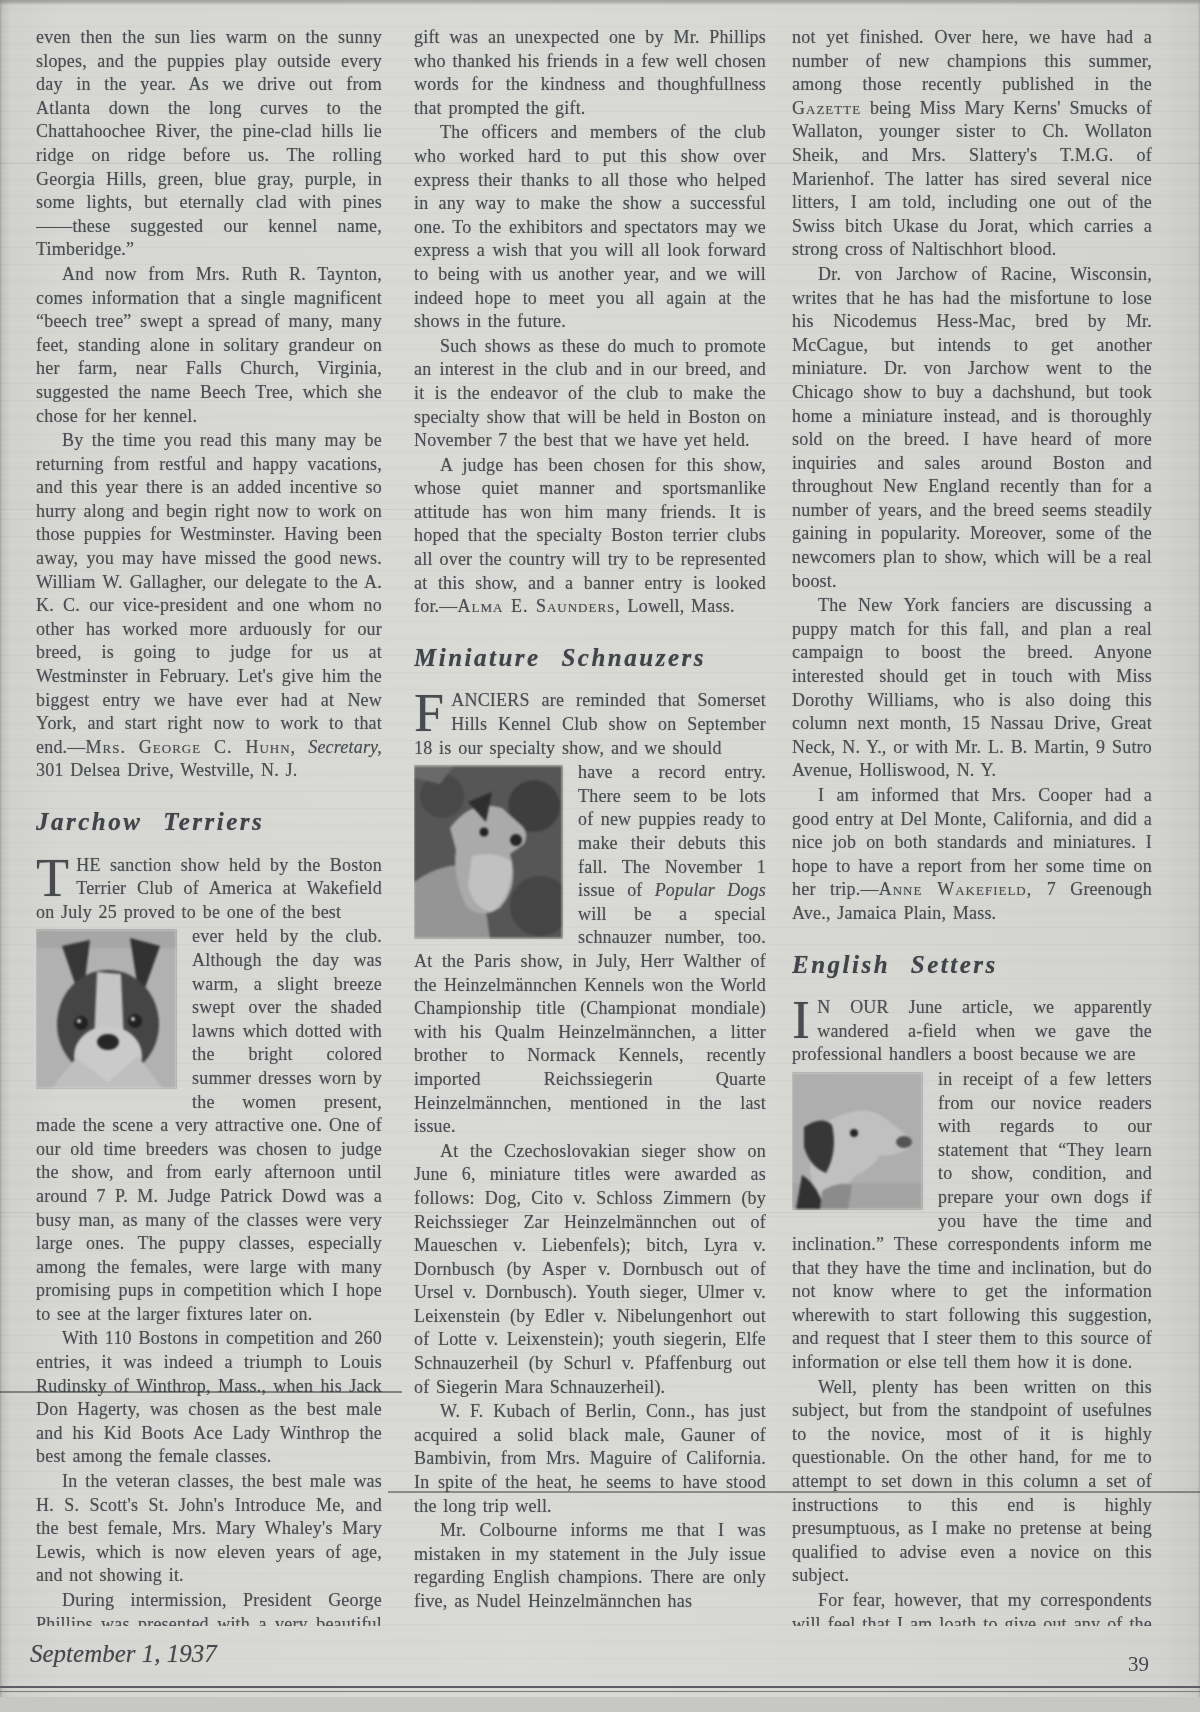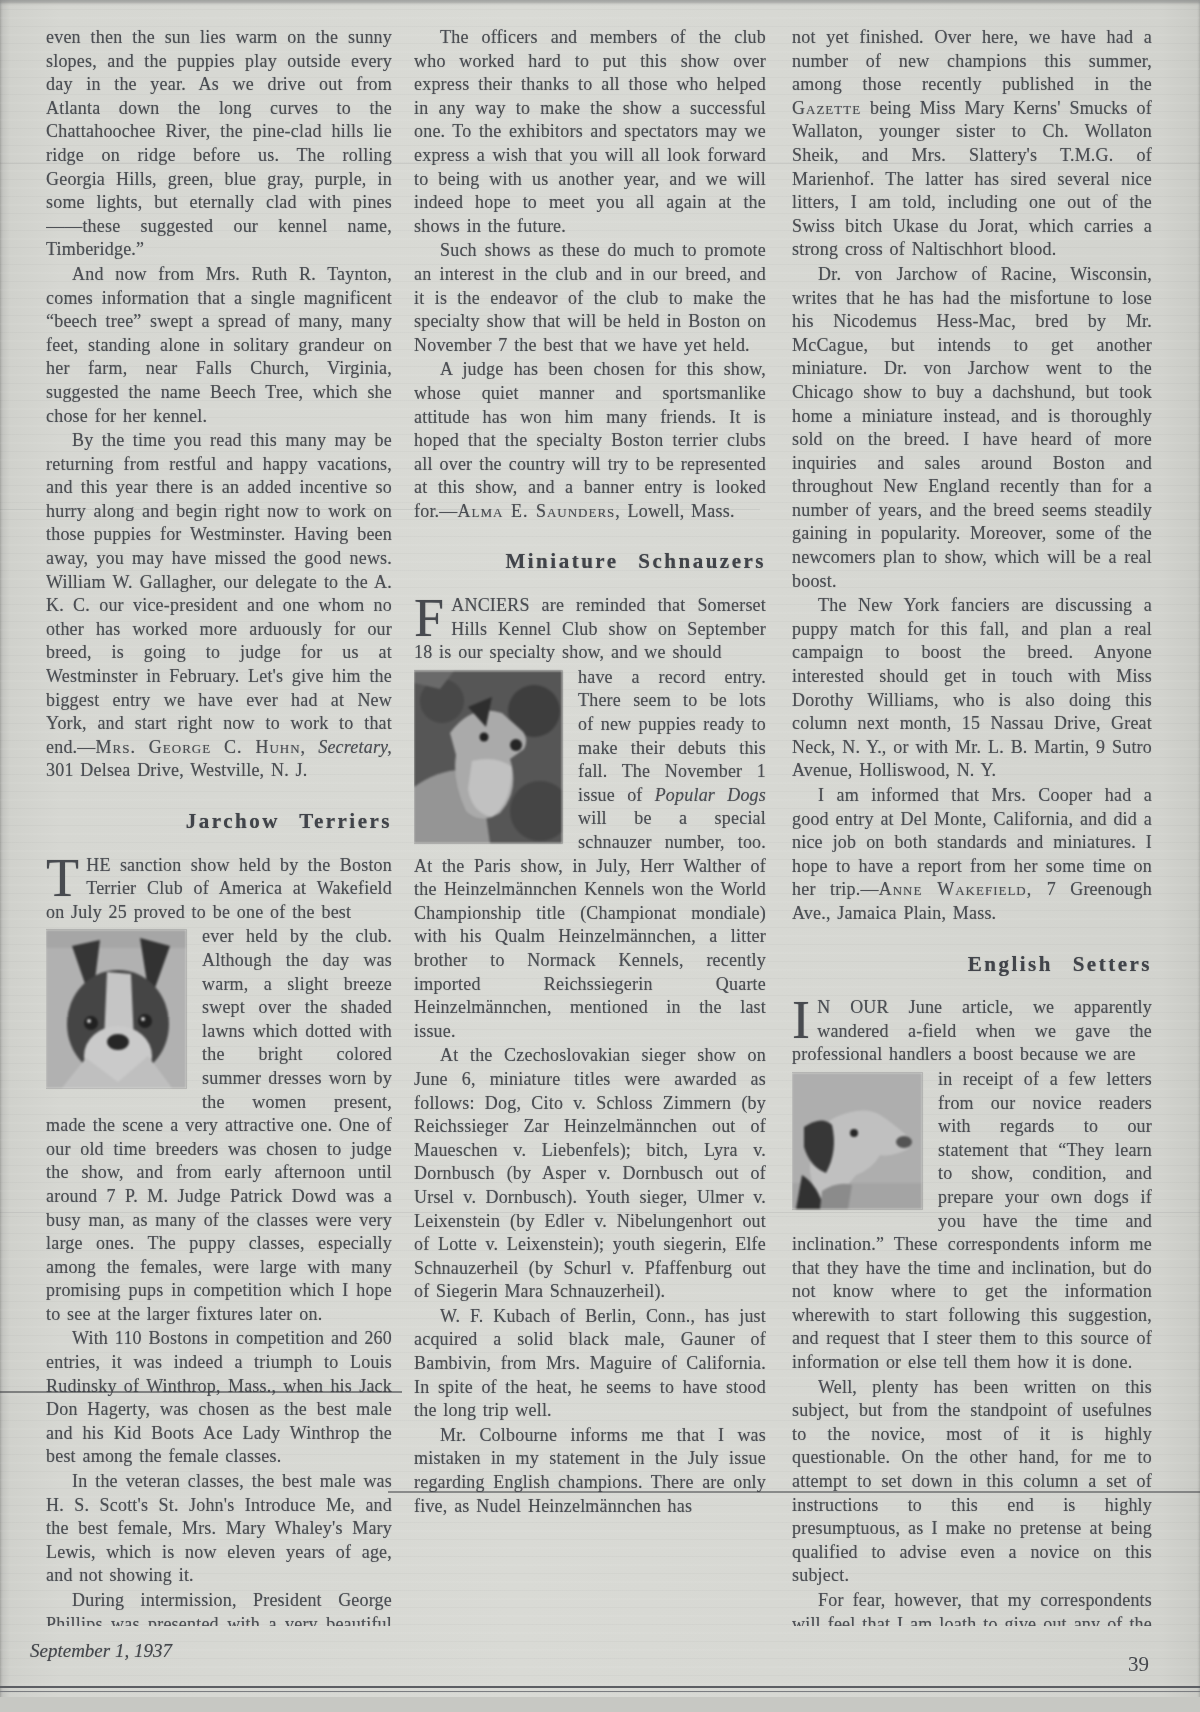--- a/index.html
+++ b/index.html
@@ -8,43 +8,43 @@
     background:linear-gradient(90deg,#bfc0bc 0px,#d0d1cc 10px,#d6d7d2 60px,#d9dad5 520px,#d6d7d2 900px,#d2d3ce 1160px,#c9cac5 1200px);
     box-shadow:inset 0 3px 3px rgba(50,52,55,.35), inset 0 -2px 2px rgba(80,82,85,.15);
     font-family:"Liberation Serif","DejaVu Serif",serif;
     color:#4b4e53;
   }
   .texture{position:absolute;inset:0;pointer-events:none;
     background:repeating-linear-gradient(180deg, rgba(255,255,255,.045) 0 2px, rgba(0,0,0,0) 2px 9px, rgba(70,72,76,.035) 9px 10px, rgba(0,0,0,0) 10px 17px);}
   .col{position:absolute; top:26px; height:1600px; overflow:hidden; text-align:justify;
     font-size:18px; line-height:23.6px; letter-spacing:.2px; word-spacing:2px;
     text-shadow:0 0 1px rgba(75,78,83,.55);}
-  #c1{left:46px;  width:346px;}
+  #c1{left:36px;  width:346px;}
   #c2{left:414px; width:352px;}
   #c3{left:792px; width:360px;}
   p{margin:0 0 1px 0;}
   .ind{text-indent:26px;}
   .noind{text-indent:0;}
-  .heading{margin:27px 0 20px; text-align:right; font-weight:bold;
-    font-size:21px; letter-spacing:2.5px; word-spacing:12px; color:#41444a; text-indent:0;
+  .heading{margin:27px 0 20px; text-align:left; font-style:italic; font-weight:bold;
+    font-size:25px; letter-spacing:2.5px; word-spacing:12px; color:#41444a; text-indent:0;
     text-shadow:0 0 1px rgba(60,63,68,.6);}
   .dc{float:left; font-size:54px; line-height:42px; padding:3px 7px 0 0; font-weight:normal;
     color:#484b50;}
   .sc{font-variant-caps:small-caps; letter-spacing:1px;}
   .it{font-style:italic;}
   .photofloat{float:left; margin:5px 16px 4px 0; display:block; line-height:0;
     box-shadow:0 0 0 1px rgba(90,92,95,.25);}
   .photofloat svg{filter:blur(1.1px) contrast(.95) saturate(0);}
   .artifact{position:absolute; pointer-events:none;}
   .a1{left:0; top:1391px; width:402px; height:2px; background:rgba(58,60,64,.55);}
   .a2{left:388px; top:1491px; width:812px; height:2px; background:rgba(58,60,64,.5);}
   .a3{left:0; top:163px; width:1200px; height:1px; background:rgba(110,112,116,.14);}
   .a4{left:0; top:509px; width:760px; height:1px; background:rgba(110,112,116,.12);}
   .a5{left:0; top:1212px; width:1200px; height:1px; background:rgba(110,112,116,.13);}
-  .footer-date{position:absolute; left:30px; top:1640px; font-style:italic; font-size:19px;
+  .footer-date{position:absolute; left:30px; top:1640px; font-style:italic; font-size:25px;
     color:#45484d; text-shadow:0 0 1px rgba(70,73,78,.5);}
   .footer-page{position:absolute; left:1128px; top:1652px; font-size:21px; color:#45484d;}
   .rule1{position:absolute; left:0; top:1686px; width:1200px; height:2px; background:#5c5e63;}
   .rule2{position:absolute; left:0; top:1691px; width:1200px; height:1px; background:#7b7d81;}
   .bottomstrip{position:absolute; left:0; top:1697px; width:1200px; height:15px; background:#c7c8c3;}
 </style>
 </head>
 <body>
 
 <div class="page">
@@ -75,20 +75,21 @@
         </svg>
       </span>
       <span>ever held by the club.  Although the day was warm, a slight breeze swept over the shaded lawns which dotted with the bright colored summer dresses worn by the women present, made the scene a very attractive one.  One of our old time breeders was chosen to judge the show, and from early afternoon until around 7 P. M. Judge Patrick Dowd was a busy man, as many of the classes were very large ones.  The puppy classes, especially among the females, were large with many promising pups in competition which I hope to see at the larger fixtures later on.</span>
     </p>
     <p class="ind">With 110 Bostons in competition and 260 entries, it was indeed a triumph to Louis Rudinsky of Winthrop, Mass., when his Jack Don Hagerty, was chosen as the best male and his Kid Boots Ace Lady Winthrop the best among the female classes.</p>
     <p class="ind">In the veteran classes, the best male was H. S. Scott's St. John's Introduce Me, and the best female, Mrs. Mary Whaley's Mary Lewis, which is now eleven years of age, and not showing it.</p>
     <p class="ind">During intermission, President George Phillips was presented with a very beautiful gold medal engraved with a Boston terrier head, and set with several diamonds.  The</p>
   </section>
 
   <section class="col" id="c2">
+    <p class="noind">gift was an unexpected one by Mr. Phillips who thanked his friends in a few well chosen words for the kindness and thoughfullness that prompted the gift.</p>
     <p class="ind">The officers and members of the club who worked hard to put this show over express their thanks to all those who helped in any way to make the show a successful one.  To the exhibitors and spectators may we express a wish that you will all look forward to being with us another year, and we will indeed hope to meet you all again at the shows in the future.</p>
     <p class="ind">Such shows as these do much to promote an interest in the club and in our breed, and it is the endeavor of the club to make the specialty show that will be held in Boston on November 7 the best that we have yet held.</p>
     <p class="ind"><span>A judge has been chosen for this show, whose quiet manner and sportsmanlike attitude has won him many friends.  It is hoped that the specialty Boston terrier clubs all over the country will try to be represented at this show, and a banner entry is looked for.—</span><span class="sc">Alma E. Saunders,</span><span> Lowell, Mass.</span></p>
     <h2 class="heading">Miniature Schnauzers</h2>
     <p class="noind"><span class="dc">F</span><span>ANCIERS are reminded that Somerset Hills Kennel Club show on September 18 is our specialty show, and we should</span></p>
     <p class="noind">
       <span class="photofloat">
         <svg width="148" height="172" viewBox="0 0 148 172" xmlns="http://www.w3.org/2000/svg">
           <rect width="148" height="172" fill="#55544e"></rect>
           <circle cx="28" cy="30" r="22" fill="#46453f"></circle>

